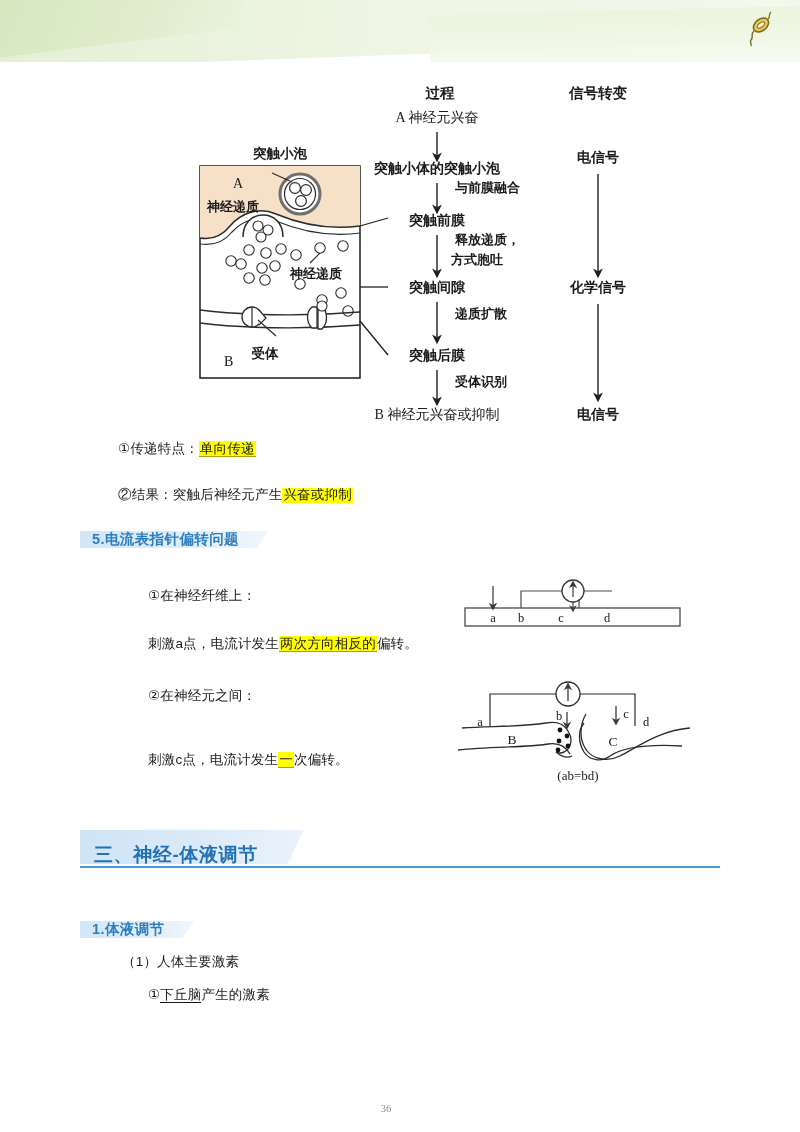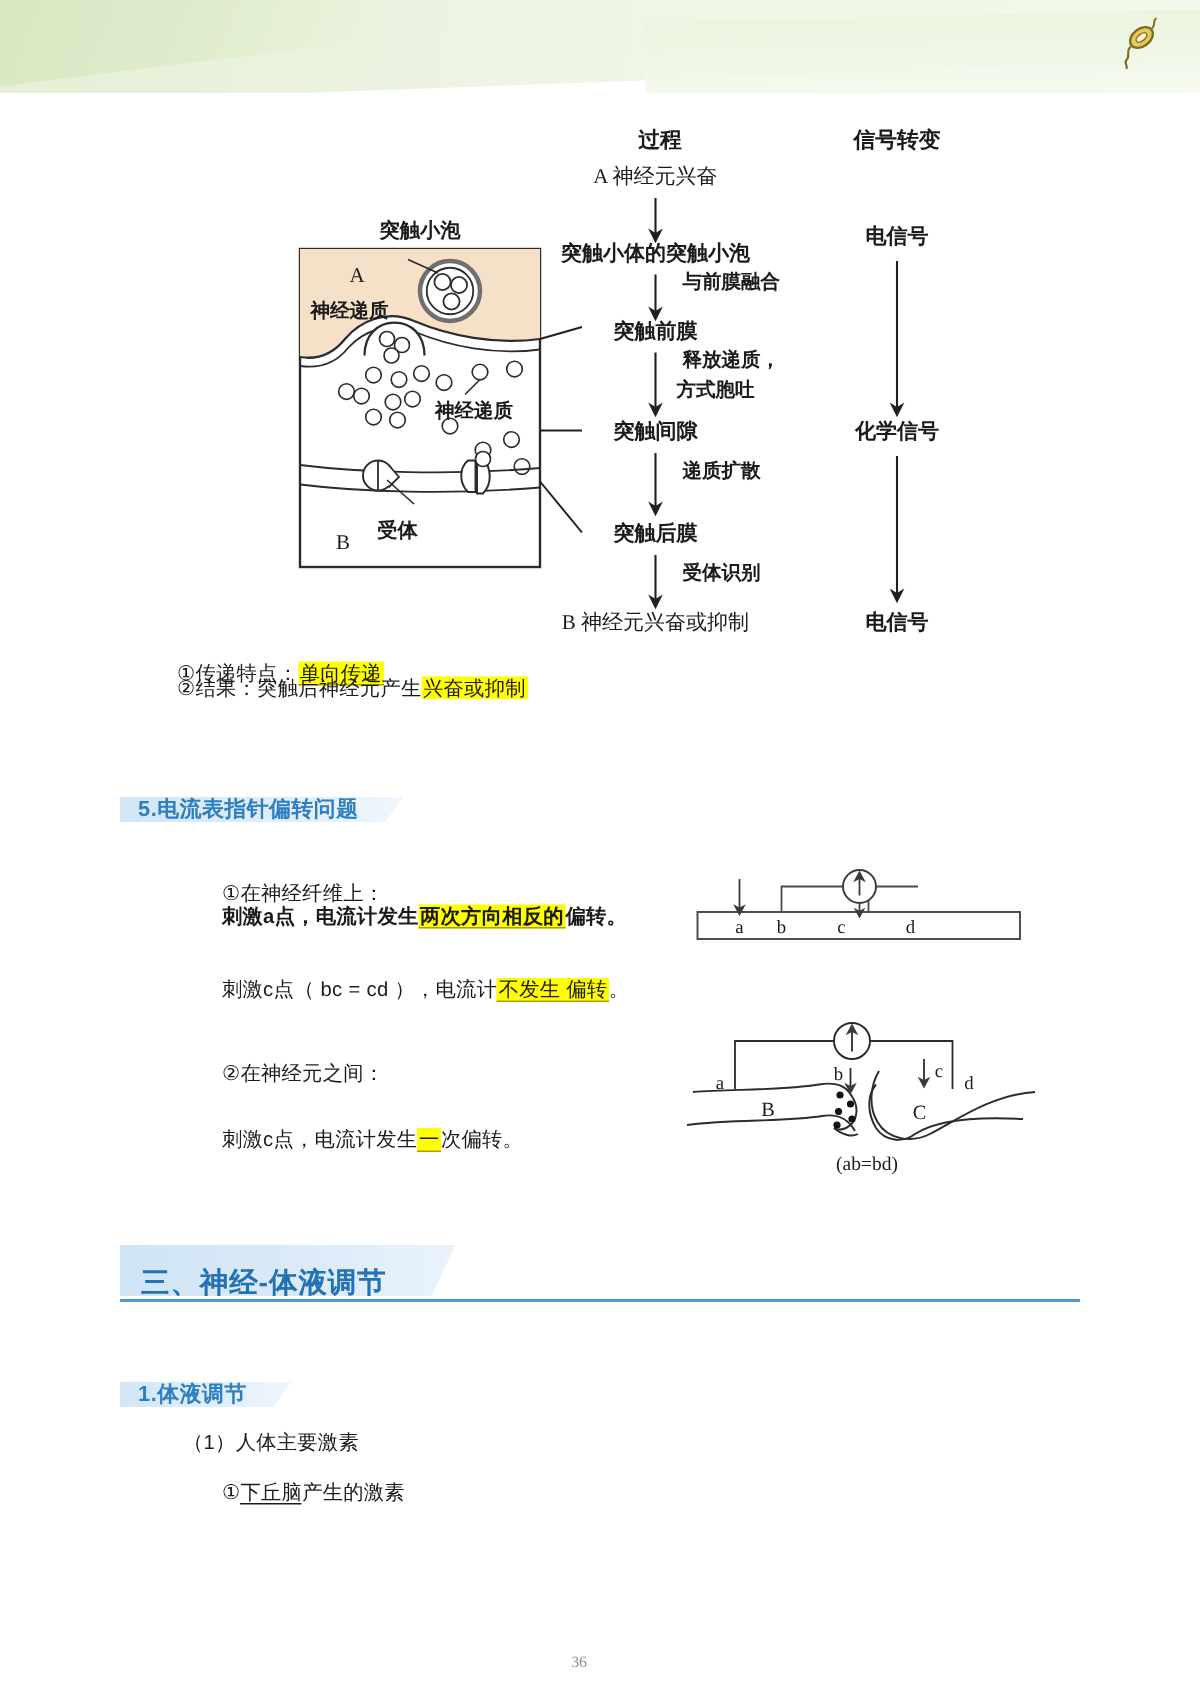--- a/index.html
+++ b/index.html
@@ -242,37 +242,34 @@
         <line x1="598" y1="226" x2="598" y2="320" stroke="#1f1f1f" stroke-width="1.4" marker-end="url(#ar)"></line>
         <text x="598" y="341" font-family="'Liberation Sans',sans-serif" font-size="14" font-weight="bold" fill="#1b1b1b" text-anchor="middle">电信号</text>
       </g>
     </svg>
   </div>
 
   <div class="body-line" style="left:118px; top:440px;">
     <span>①传递特点：</span><span class="hl">单向传递</span>
   </div>
 
-  <div class="body-line" style="left:118px; top:450px;">
+  <div class="body-line" style="left:118px; top:486px;font-family:Liberation Mono, monospace;">
     <span>②结果：突触后神经元产生</span><span class="hl-plain">兴奋或抑制</span>
   </div>
 
   <div class="sec-h3" style="left:80px; top:531px;">5.电流表指针偏转问题</div>
 
   <div class="body-line" style="left:148px; top:587px;">①在神经纤维上：</div>
 
-  <div class="body-line" style="left:148px; top:602px;font-weight:bold;">
+  <div class="body-line" style="left:148px; top:635px;">
     <span>刺激a点，电流计发生</span><span class="hl">两次方向相反的</span><span>偏转。</span>
   </div>
 
-  <div class="body-line" style="left:148px; top:651px;">
-    <span>刺激c点（ bc = cd ），电流计</span><span class="hl">不发生 偏转</span><span>。</span>
-  </div>
-
-  <div class="body-line" style="left:148px; top:707px;">②在神经元之间：</div>
+
+  <div class="body-line" style="left:148px; top:687px;">②在神经元之间：</div>
 
 
   <div class="body-line" style="left:148px; top:751px;">
     <span>刺激c点，电流计发生</span><span class="hl">一</span><span>次偏转。</span>
   </div>
 
   <svg class="fig-nerve" width="230" height="70" viewBox="0 0 230 70">
     <defs>
       <marker id="ar2" markerWidth="8" markerHeight="8" refX="4" refY="4" orient="auto" markerUnits="strokeWidth">
         <path d="M0.5,0.5 L7,4 L0.5,7.5 L2.3,4 Z" fill="#3a3a3a"></path>

